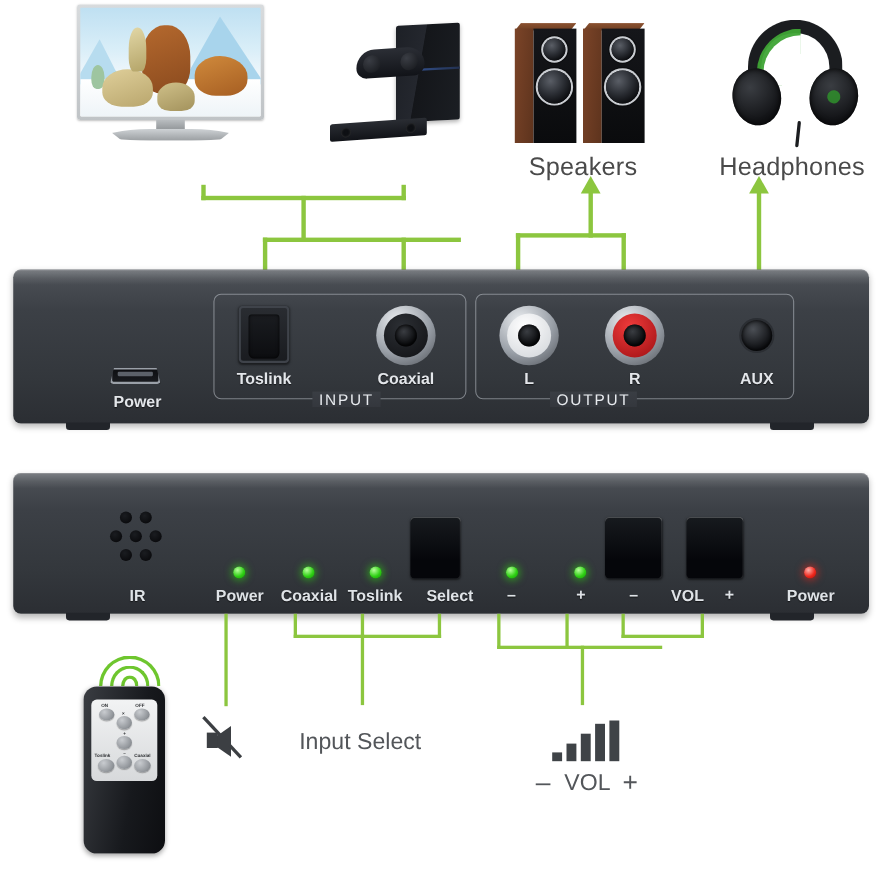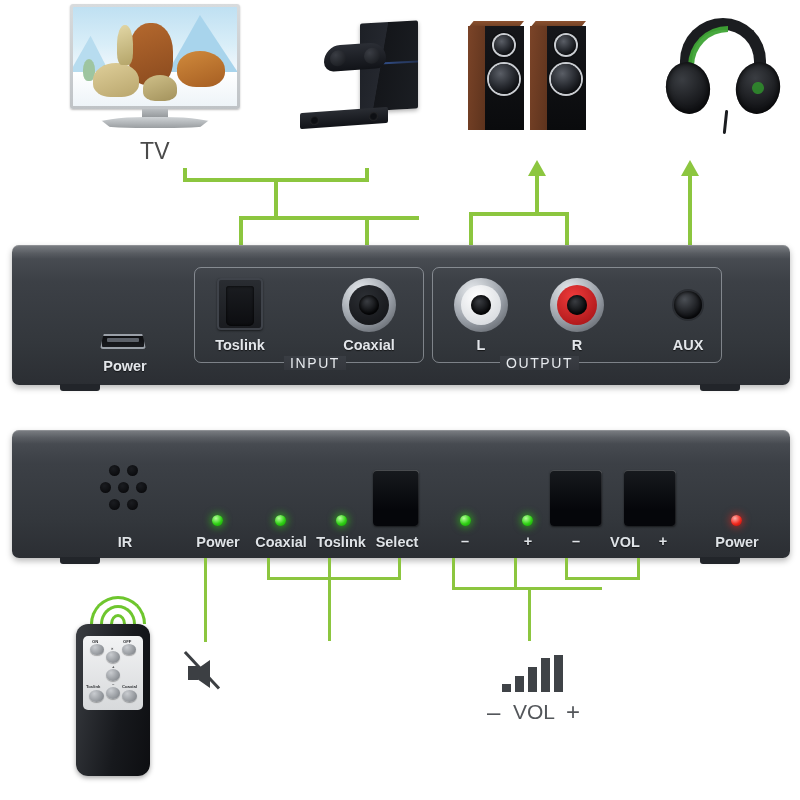--- a/index.html
+++ b/index.html
@@ -249,21 +249,20 @@
         <div class="ice-beast" style="left:56px;top:16px;width:44px;height:62px;background:linear-gradient(160deg,#b5692e,#8a4a1e);"></div>
         <div class="ice-beast" style="left:104px;top:44px;width:48px;height:36px;background:linear-gradient(160deg,#d08a3c,#a65e22);border-radius:48% 52% 40% 40%;"></div>
         <div class="ice-beast" style="left:20px;top:56px;width:46px;height:34px;background:linear-gradient(160deg,#dfcf9a,#b9a66d);border-radius:50% 50% 38% 38%;"></div>
         <div class="ice-beast" style="left:70px;top:68px;width:34px;height:26px;background:linear-gradient(160deg,#cfc089,#a3925c);border-radius:50% 50% 35% 35%;"></div>
         <div class="ice-beast" style="left:44px;top:18px;width:16px;height:40px;background:linear-gradient(160deg,#e2d7a6,#b4a468);border-radius:48% 48% 30% 30%;"></div>
       </div>
     </div>
     <div class="tv-stand-neck"></div>
     <div class="tv-stand-base"></div>
   </div>
-  <div class="abs dev-label" style="left:95px;top:138px;width:120px;">TV</div>
 
   <div class="abs" style="left:298px;top:14px;width:120px;height:120px;">
     <div class="ps4-tower"></div>
     <div class="ps4-pad">
       <b style="left:6px;"></b>
         <b style="right:6px;"></b>
     </div>
     <div class="ps4-bar">
       <i style="left:10px;"></i>
         <i style="right:10px;"></i>
@@ -281,28 +280,30 @@
     </div>
     <div class="spk" style="left:62px;">
       <div class="top"></div>
         <div class="side"></div>
         <div class="front">
         <div class="drv small"></div>
           <div class="drv big"></div>
       </div>
     </div>
   </div>
+  <div class="abs dev-label" style="left:470px;top:138px;width:120px;">Speakers</div>
 
   <div class="abs" style="left:662px;top:18px;width:124px;height:120px;">
     <div class="hp-band"></div>
     <div class="hp-band-green"></div>
     <div class="hp-cup l"></div>
     <div class="hp-cup r"></div>
     <div class="hp-cord"></div>
   </div>
+  <div class="abs dev-label" style="left:640px;top:138px;width:160px;">Headphones</div>
 
   <div>
     <div class="gline" style="left:183px;top:168px;width:4px;height:14px;"></div>
     <div class="gline" style="left:183px;top:178px;width:186px;height:4px;"></div>
     <div class="gline" style="left:365px;top:168px;width:4px;height:14px;"></div>
     <div class="gline" style="left:274px;top:178px;width:4px;height:42px;"></div>
     <div class="gline" style="left:239px;top:216px;width:180px;height:4px;"></div>
     <div class="gline" style="left:239px;top:216px;width:4px;height:76px;"></div>
     <div class="gline" style="left:365px;top:216px;width:4px;height:76px;"></div>
     <div class="garrow down" style="left:232px;top:288px;"></div>
@@ -378,21 +379,21 @@
     <div class="led green" style="left:200px;top:85px;"></div>
     <div class="f-label" style="left:173px;top:104px;width:66px;">Power</div>
 
     <div class="led green" style="left:263px;top:85px;"></div>
     <div class="f-label" style="left:232px;top:104px;width:74px;">Coaxial</div>
 
     <div class="led green" style="left:324px;top:85px;"></div>
     <div class="f-label" style="left:294px;top:104px;width:70px;">Toslink</div>
 
     <div class="btn" style="left:361px;top:40px;width:46px;height:56px;"></div>
-    <div class="f-label" style="left:354px;top:104px;width:62px;">Select</div>
+    <div class="f-label" style="left:366px;top:104px;width:62px;">Select</div>
 
     <div class="led green" style="left:448px;top:85px;"></div>
     <div class="f-label" style="left:428px;top:103px;width:50px;">–</div>
 
     <div class="led green" style="left:510px;top:85px;"></div>
     <div class="f-label" style="left:491px;top:103px;width:50px;">+</div>
 
     <div class="btn" style="left:538px;top:40px;width:52px;height:56px;"></div>
     <div class="f-label" style="left:541px;top:103px;width:46px;">–</div>
 
@@ -460,20 +461,21 @@
       </div>
     </div>
   </div>
 
   <div class="mute-ico abs" style="left:188px;top:652px;">
     <div class="mute-spk"></div>
     <div class="mute-box"></div>
     <div class="mute-slash"></div>
   </div>
 
+  <div class="legend-text abs" style="left:272px;top:663px;">Input Select</div>
 
   <div class="volbars abs" style="left:502px;top:650px;width:62px;height:42px;">
     <i style="left:0px;height:8px;"></i>
     <i style="left:13px;height:16px;"></i>
     <i style="left:26px;height:25px;"></i>
     <i style="left:39px;height:34px;"></i>
     <i style="left:52px;height:37px;"></i>
   </div>
   <div class="legend-text abs" style="left:487px;top:698px;font-size:24px;">–</div>
   <div class="legend-text abs" style="left:513px;top:700px;">VOL</div>

